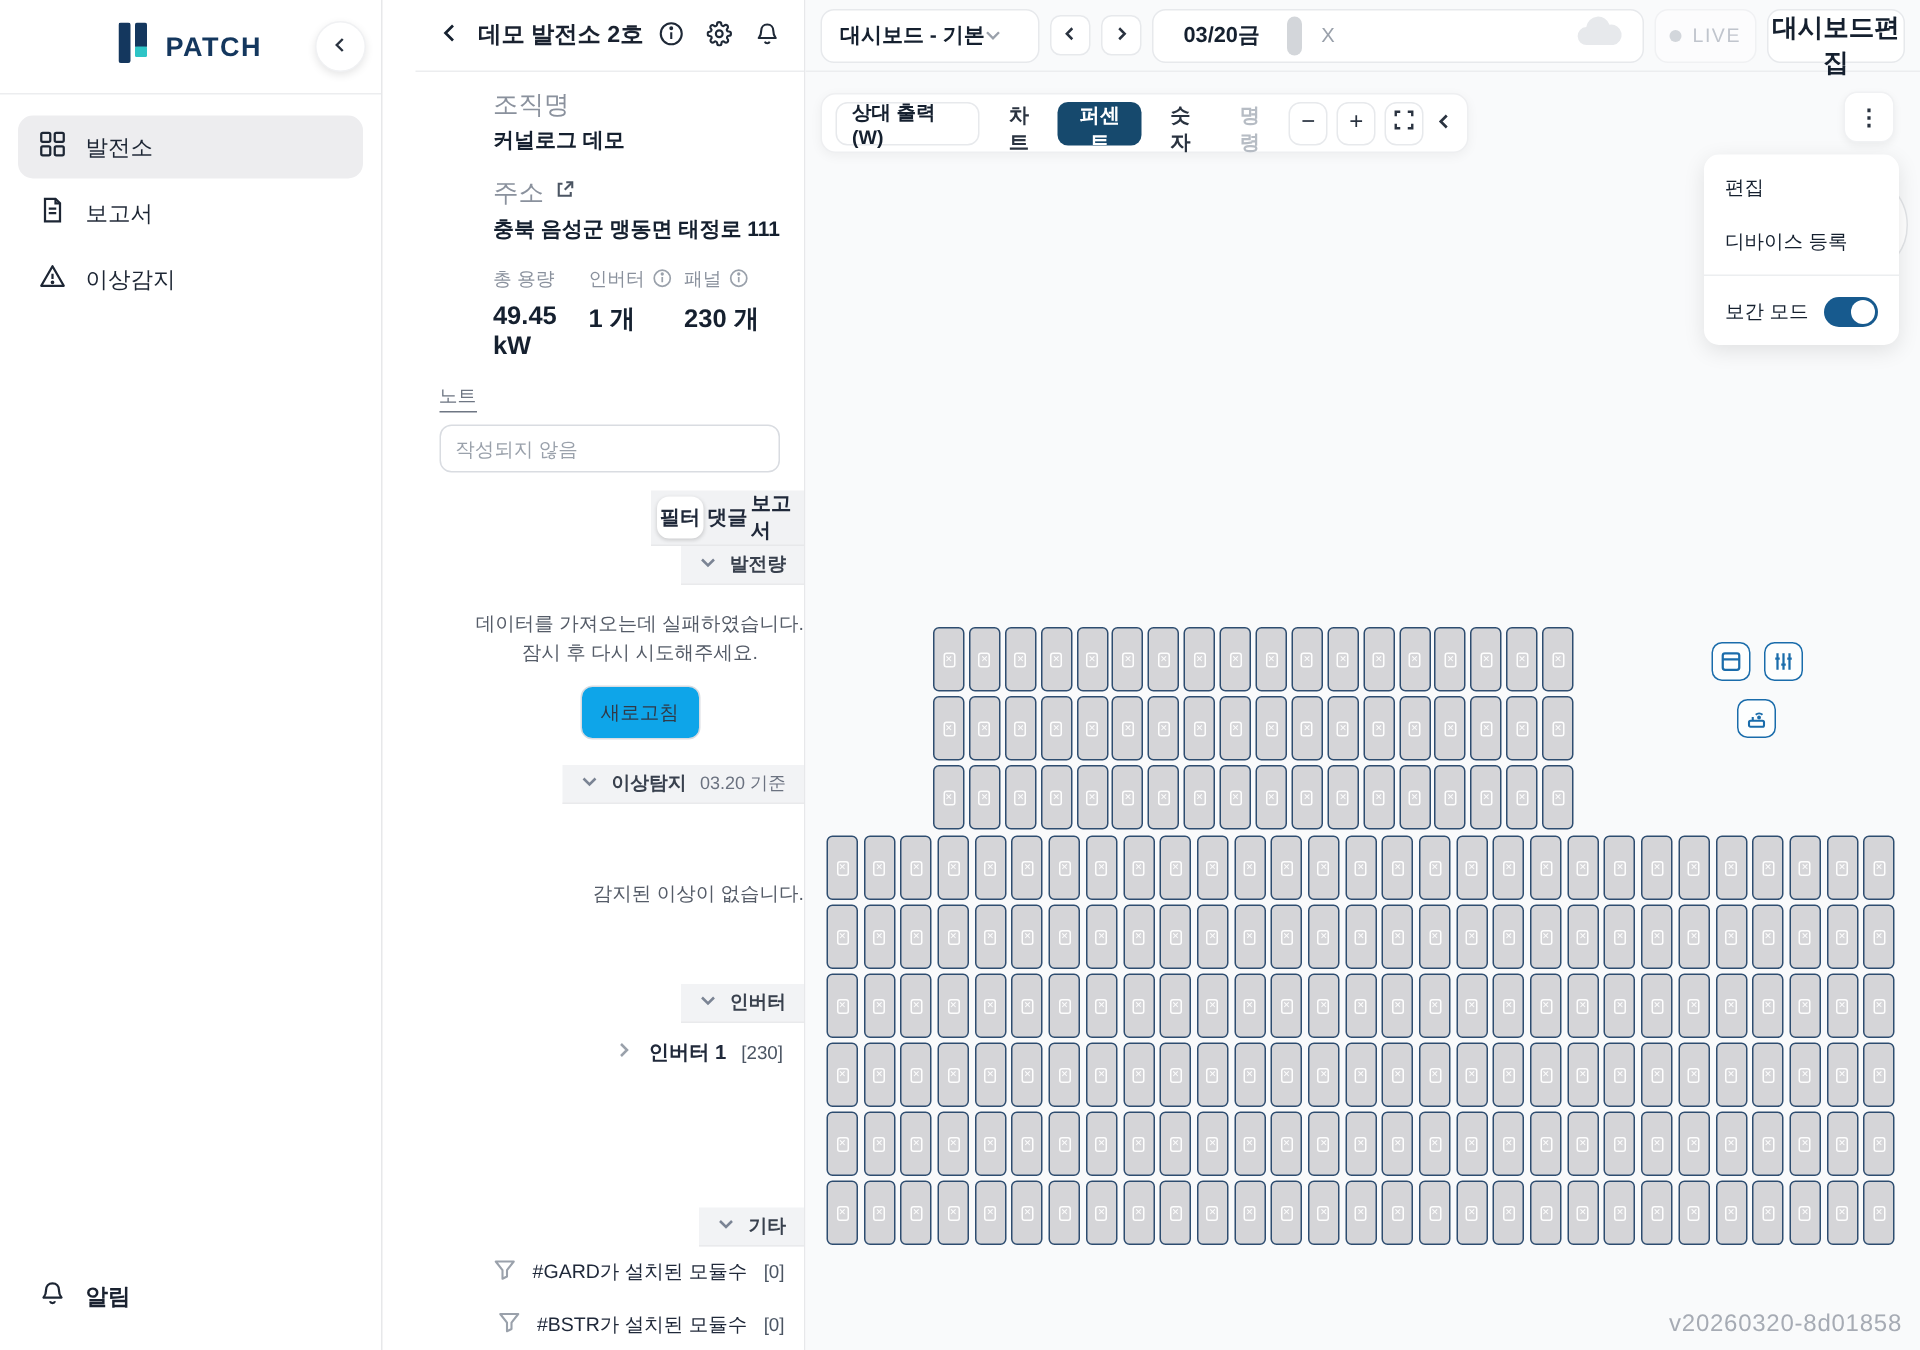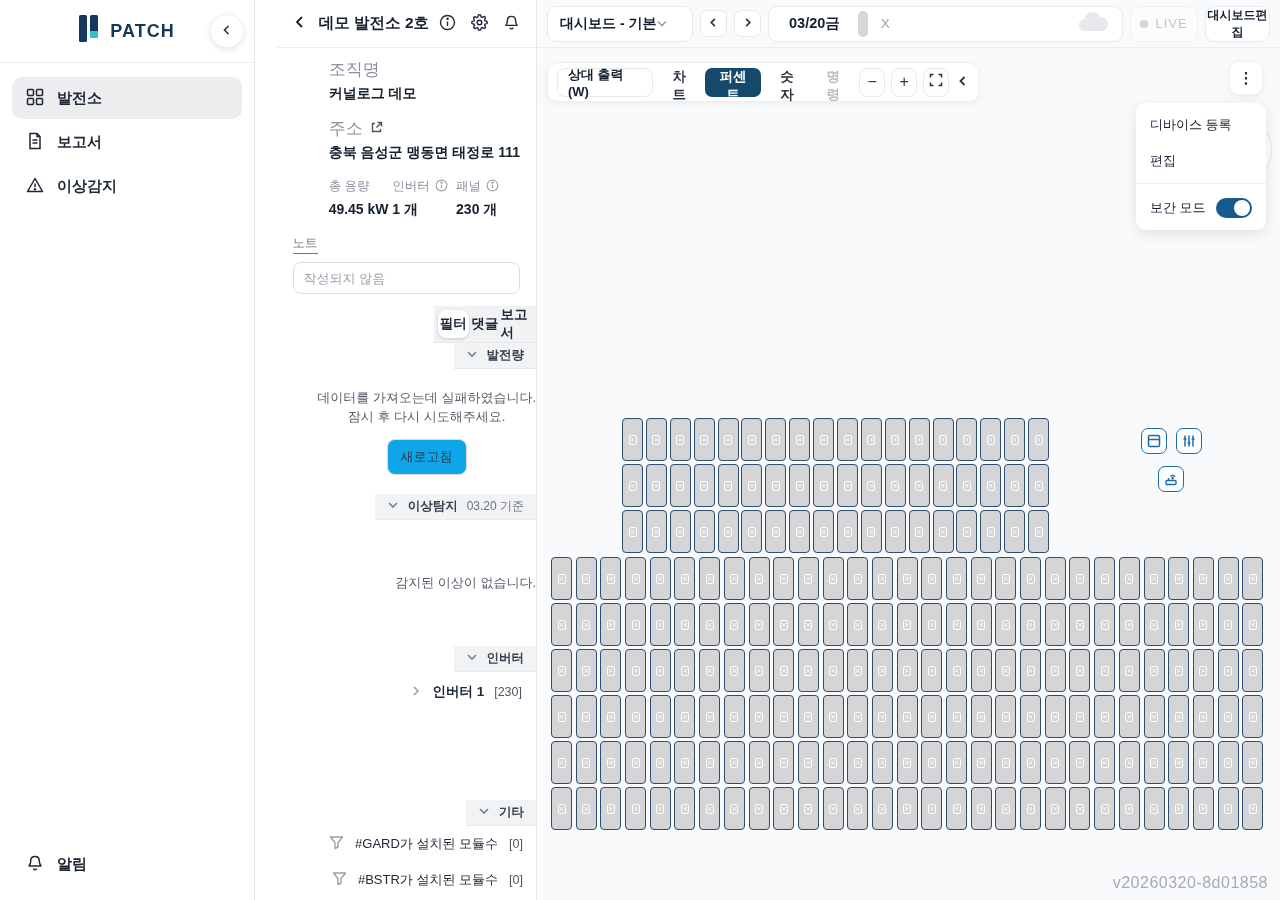--- a/index.html
+++ b/index.html
@@ -6,21 +6,21 @@
   html,body { width:1280px; height:900px; font-family:"Liberation Sans",sans-serif; color:#1a2230; background:#fff; overflow:hidden; }
   .app { display:flex; width:1280px; height:900px; }
 
   
   .sidebar { width:255px; height:900px; background:#fff; border-right:1px solid #e7e8ea; display:flex; flex-direction:column; position:relative; }
   .logo-row { height:63px; border-bottom:1px solid #ecedef; display:flex; align-items:center; justify-content:center; position:relative; }
   .logo { display:flex; align-items:center; gap:9px; }
   .logo-text { font-size:18px; font-weight:bold; letter-spacing:1px; color:#14375e; }
   .collapse-btn { position:absolute; right:10px; top:14px; width:34px; height:34px; border-radius:50%; background:#fff; border:1px solid #f0f1f3; box-shadow:0 2px 6px rgba(0,0,0,.10); display:flex; align-items:center; justify-content:center; cursor:pointer; }
   .nav { padding:14px 12px; display:flex; flex-direction:column; gap:2px; }
-  .nav-item { display:flex; align-items:center; gap:13px; height:42px; padding:0 14px; border-radius:10px; font-size:15px; font-weight:700; color:#1d2634; cursor:pointer; }
+  .nav-item { display:flex; align-items:center; gap:13px; height:42px; padding:0 14px; border-radius:10px; font-size:15px; font-weight:400; color:#1d2634; cursor:pointer; }
   .nav-item.active { background:#ededef; }
   .sidebar-bottom { margin-top:auto; padding:12px 12px 16px; }
   .alert-row { display:flex; align-items:center; gap:13px; height:40px; padding:0 14px; font-size:15px; font-weight:600; border-radius:10px; cursor:pointer; }
   .user-row { display:flex; align-items:center; gap:12px; padding:10px 14px 4px; cursor:pointer; position:relative; }
   .user-name { font-size:14.5px; font-weight:700; color:#1d2634; }
   .user-email { font-size:12px; color:#7b8392; margin-top:3px; }
   .user-chevron { margin-left:auto; }
 
   
   .detail { width:282px; height:900px; background:#fff; border-right:1px solid #e7e8ea; display:flex; flex-direction:column; overflow:hidden;align-items:flex-end; }
@@ -28,21 +28,21 @@
   .detail-title { font-size:15.5px; font-weight:700; margin-left:2px; }
   .detail-header-icons { margin-left:auto; display:flex; align-items:center; gap:15px; }
   .icon-btn { background:none; border:none; cursor:pointer; display:flex; align-items:center; }
   .info-block { padding:10px 16px 0; }
   .f-label { font-size:17px; color:#8a919d; }
   .f-value { font-size:14px; font-weight:600; color:#15202f; margin-top:4px; }
   .addr-label-row { display:flex; align-items:center; gap:7px; margin-top:14px; }
   .stats-row { display:flex; margin-top:16px; }
   .stat { width:33.3%; }
   .stat-label { display:flex; align-items:center; gap:5px; font-size:12.5px; color:#8a919d; }
-  .stat-value { font-size:14px; font-weight:600; color:#15202f; margin-top:6px; }
+  .stat-value { font-size:17px; font-weight:600; color:#15202f; margin-top:6px; }
   .note-block { padding:14px 16px 12px; }
   .note-label { display:inline-block; font-size:12.5px; color:#6e7683; border-bottom:1px solid #6e7683; padding-bottom:1px; }
   .note-input { margin-top:8px; width:100%; height:32px; border:1px solid #d9dce1; border-radius:8px; padding:0 10px; font-size:13px; font-family:"Liberation Sans",sans-serif; color:#15202f; }
   .note-input::placeholder { color:#9aa1ab; }
   .tabbar { display:flex; background:#f1f2f4; padding:4px; border-bottom:1px solid #e7e8ea; }
   .tab { flex:1; height:28px; display:flex; align-items:center; justify-content:center; font-size:13.5px; font-weight:700; color:#20293a; border-radius:8px; cursor:pointer; }
   .tab.active { background:#fff; box-shadow:0 1px 3px rgba(0,0,0,.18); }
   .sec-strip { height:26px; min-height:26px; background:#f2f3f5; border-bottom:1px solid #e9eaec; display:flex; align-items:center; gap:9px; padding:0 12px; font-size:12.5px; font-weight:600; color:#39414e; }
   .sec-strip .right { margin-left:auto; font-weight:400; color:#6b7280; font-size:12px; }
   .sec-body { position:relative; }
@@ -61,21 +61,21 @@
   .main-topbar { height:48px; display:flex; align-items:center; gap:7px; padding:0 10px; border-bottom:1px solid #ecedef; }
   .dash-select { width:146px; height:36px; background:#fff; border:1px solid #e7e9ec; border-radius:9px; display:flex; align-items:center; padding:0 12px; font-size:14px; font-weight:600; color:#15202f; cursor:pointer; }
   .dash-select svg { margin-left:auto; }
   .sq-btn { width:27px; height:27px; background:#fff; border:1px solid #e7e9ec; border-radius:7px; display:flex; align-items:center; justify-content:center; cursor:pointer; }
   .date-box { flex:1; height:36px; background:#fff; border:1px solid #e7e9ec; border-radius:9px; display:flex; align-items:center; padding:0 12px; }
   .date-text { font-size:14.5px; font-weight:600; color:#15202f; margin-left:8px; }
   .scrub-pill { width:10px; height:26px; background:#d3d6da; border-radius:5px; margin-left:18px; cursor:grab; }
   .clear-x { font-size:13.5px; color:#9aa1ab; margin-left:13px; cursor:pointer; }
   .live-btn { width:68px; height:36px; background:#fcfcfd; border:1px solid #f0f1f3; border-radius:9px; display:flex; align-items:center; justify-content:center; gap:7px; font-size:13px; letter-spacing:1px; color:#c0c5cd; font-family:"Liberation Sans",sans-serif; cursor:default; }
   .live-dot { width:8px; height:8px; border-radius:50%; background:#d2d6db; }
-  .edit-dash-btn { width:65px; height:36px; background:#fff; border:1px solid #e7e9ec; border-radius:9px; font-size:12px; font-weight:600; color:#15202f; font-family:"Liberation Sans",sans-serif; cursor:pointer; }
+  .edit-dash-btn { width:92px; height:36px; background:#fff; border:1px solid #e7e9ec; border-radius:9px; font-size:17px; font-weight:600; color:#15202f; font-family:"Liberation Sans",sans-serif; cursor:pointer; }
 
   .toolbar-card { position:absolute; left:10px; top:62px; width:432px; height:40px; background:#fff; border:1px solid #eeeff1; border-radius:10px; box-shadow:0 2px 8px rgba(0,0,0,.05); display:flex; align-items:center; gap:6px; padding:0 9px; }
   .metric-select { width:112px; height:29px; border:1px solid #e7e9ec; border-radius:8px; display:flex; align-items:center; padding:0 10px; font-size:13px; font-weight:600; color:#15202f; cursor:pointer; background:#fff; }
   .mode-btn { height:29px; padding:0 9px; border:none; background:none; font-size:13.5px; font-weight:600; color:#2a3340; border-radius:7px; font-family:"Liberation Sans",sans-serif; cursor:pointer; }
   .mode-btn.active { background:var(--primary,#16496d); color:#fff; padding:0 11px; }
   .mode-btn.disabled { color:#b6bcc4; cursor:default; }
   .tool-sq { width:31px; height:29px; background:#fff; border:1px solid #e7e9ec; border-radius:8px; display:flex; align-items:center; justify-content:center; font-size:16px; color:#2a3340; cursor:pointer; }
   .tool-collapse { background:none; border:none; margin-left:2px; cursor:pointer; display:flex; align-items:center; }
 
   .kebab-btn { position:absolute; right:17px; top:61px; width:34px; height:34px; background:#fff; border:1px solid #f0f1f3; border-radius:9px; box-shadow:0 2px 6px rgba(0,0,0,.06); font-size:15px; font-weight:bold; color:#2a3340; cursor:pointer; z-index:6; }
@@ -362,22 +362,22 @@
       <button class="tool-collapse">
           <span><svg width="12" height="12" viewBox="0 0 12 12" fill="none" stroke="#2a3340" stroke-width="1.8">
               <polyline points="7.5,2 3.5,6 7.5,10"></polyline>
             </svg></span>
         </button>
     </div>
 
     <button class="kebab-btn"><span>⋮</span></button>
     <div class="map-circle"></div>
     <div class="context-menu">
+      <div class="menu-item">편집</div>
       <div class="menu-item">디바이스 등록</div>
-      <div class="menu-item">편집</div>
       <div class="menu-divider"></div>
       <div class="toggle-row">
         <span>보간 모드</span>
         <span class="switch">
             <span class="knob"></span>
           </span>
       </div>
     </div>
 
     <div class="cluster cluster-top">

